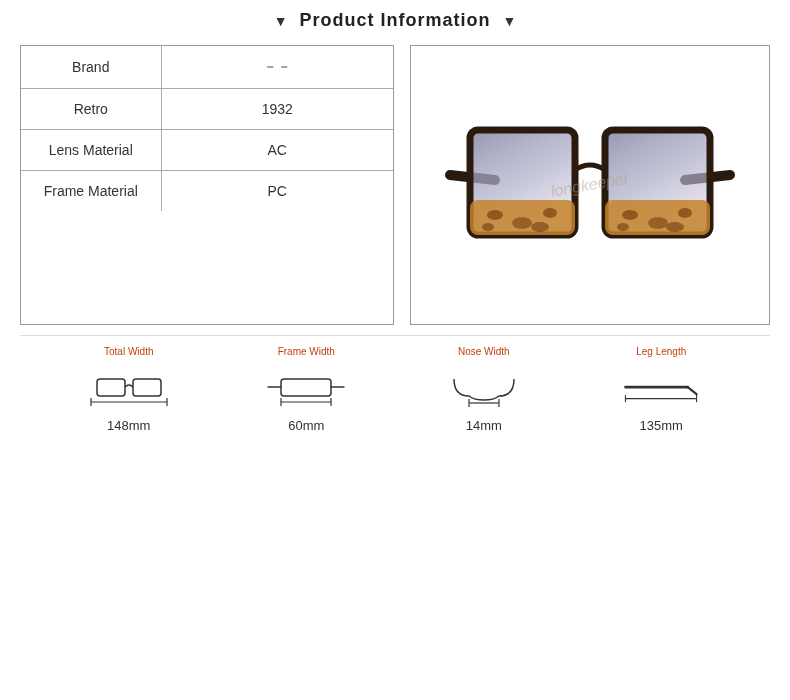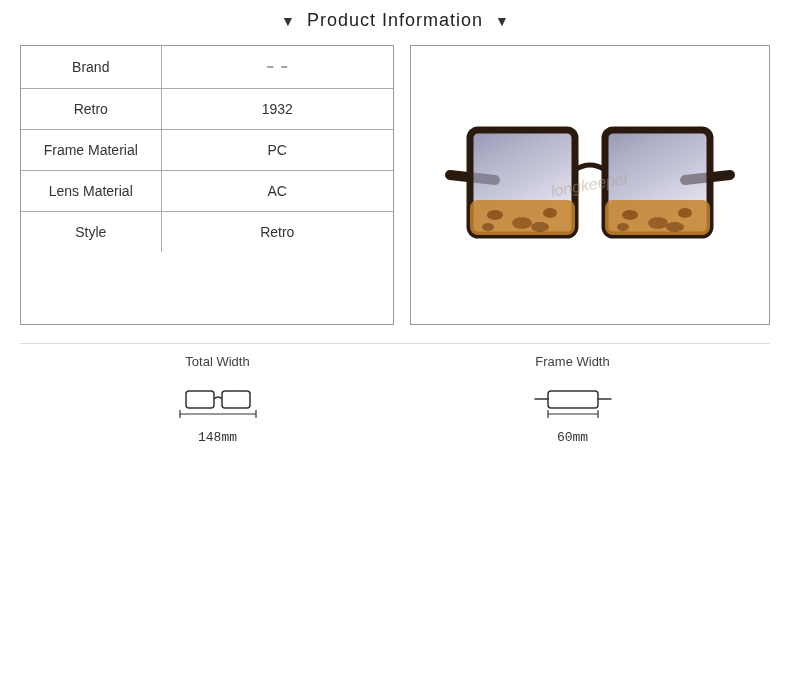--- a/index.html
+++ b/index.html
@@ -28,31 +28,31 @@
       gap: 12px;
       margin-bottom: 14px;
       width: 100%;
     }
     .header-triangles {
       color: #333;
       font-size: 14px;
     }
     .header-title {
       font-size: 18px;
-      font-weight: normal;
+      font-weight: bold;
       color: #222;
       letter-spacing: 1px;
     }
 
     
     .main-content {
       display: flex;
       gap: 16px;
       width: 100%;
-      margin-bottom: 18px;
+      margin-bottom: 10px;
     }
 
     
     .info-table-wrapper {
       flex: 1;
       border: 1px solid #999;
     }
     .info-table {
       width: 100%;
       border-collapse: collapse;
@@ -118,34 +118,33 @@
       padding: 10px 20px;
       border-top: 1px solid #ddd;
     }
     .dimension-item {
       display: flex;
       flex-direction: column;
       align-items: center;
       gap: 8px;
     }
     .dim-label {
-      font-size: 13px;
-      color: #404040;
+      font-size: 10px;
+      color: #c2410c;
       text-align: center;
       white-space: nowrap;
     }
     .dim-icon {
       width: 80px;
       height: 45px;
     }
     .dim-value {
       font-size: 13px;
       color: #333;
       text-align: center;
-      font-family: Liberation Mono, monospace;
     }
   </style>
 </head>
 <body>
 
 <div class="page-wrapper">
 
   <div class="header">
     <span class="header-triangles">▼</span>
     <span class="header-title">Product Information</span>
@@ -159,30 +158,26 @@
         <tbody id="table-body">
         <tr>
               <td>Brand</td>
               <td>－－</td>
             </tr>
             <tr>
               <td>Retro</td>
               <td>1932</td>
             </tr>
             <tr>
+              <td>Lens Material</td>
+              <td>AC</td>
+            </tr>
+            <tr>
               <td>Frame Material</td>
               <td>PC</td>
-            </tr>
-            <tr>
-              <td>Lens Material</td>
-              <td>AC</td>
-            </tr>
-            <tr>
-              <td>Style</td>
-              <td class="bold-value">Retro</td>
             </tr>
           </tbody>
       </table>
     </div>
 
     <div class="image-box">
       <div class="watermark">longkeeper</div>
 
       <svg width="300" height="220" viewBox="0 0 300 220">
 
@@ -257,15 +252,40 @@
       <rect x="15" y="14" width="50" height="17" rx="3" fill="none" stroke="#333" stroke-width="1.5"></rect>
       <line x1="15" y1="37" x2="65" y2="37" stroke="#333" stroke-width="1.2"></line>
       <line x1="15" y1="33" x2="15" y2="41" stroke="#333" stroke-width="1.2"></line>
       <line x1="65" y1="33" x2="65" y2="41" stroke="#333" stroke-width="1.2"></line>
       <line x1="2" y1="22" x2="15" y2="22" stroke="#333" stroke-width="1.5" stroke-linecap="round"></line>
       <line x1="65" y1="22" x2="78" y2="22" stroke="#333" stroke-width="1.5" stroke-linecap="round"></line>
     </svg>
         </div>
         <div class="dim-value">60mm</div>
       </div>
+      <div class="dimension-item">
+        <div class="dim-label">Nose Width</div>
+        <div class="dim-icon" style="display: flex; align-items: center; justify-content: center;">
+          <svg width="70" height="45" viewBox="0 0 70 45">
+      <path d="M5 14 Q5 31 20 31 Q25 35 35 35 Q45 35 50 31 Q65 31 65 14" stroke="#333" stroke-width="1.5" fill="none"></path>
+      <line x1="20" y1="38" x2="50" y2="38" stroke="#333" stroke-width="1.2"></line>
+      <line x1="20" y1="34" x2="20" y2="42" stroke="#333" stroke-width="1.2"></line>
+      <line x1="50" y1="34" x2="50" y2="42" stroke="#333" stroke-width="1.2"></line>
+    </svg>
+        </div>
+        <div class="dim-value">14mm</div>
+      </div>
+      <div class="dimension-item">
+        <div class="dim-label">Leg Length</div>
+        <div class="dim-icon" style="display: flex; align-items: center; justify-content: center;">
+          <svg width="90" height="45" viewBox="0 0 90 45">
+      <line x1="5" y1="22" x2="75" y2="22" stroke="#333" stroke-width="3" stroke-linecap="round"></line>
+      <line x1="75" y1="22" x2="85" y2="30" stroke="#333" stroke-width="2.5" stroke-linecap="round"></line>
+      <line x1="5" y1="35" x2="85" y2="35" stroke="#333" stroke-width="1.2"></line>
+      <line x1="5" y1="31" x2="5" y2="39" stroke="#333" stroke-width="1.2"></line>
+      <line x1="85" y1="31" x2="85" y2="39" stroke="#333" stroke-width="1.2"></line>
+    </svg>
+        </div>
+        <div class="dim-value">135mm</div>
+      </div>
     </div>
 
 </div>
 
 </body></html>

